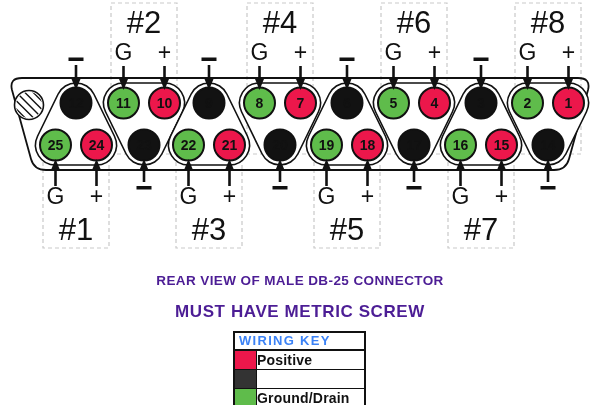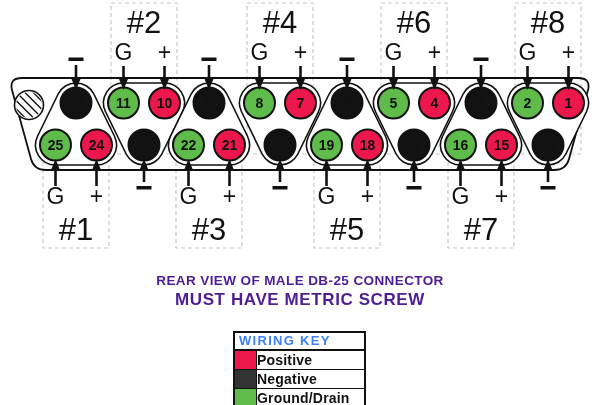--- a/index.html
+++ b/index.html
@@ -1,21 +1,21 @@
 <!DOCTYPE html>
 <html><head>
 <meta charset="utf-8">
 <style>
   html,body{margin:0;padding:0;background:#fff;}
   .page{position:relative;width:600px;height:405px;background:#fff;overflow:hidden;
         font-family:"Liberation Sans",sans-serif;}
   svg text{font-family:"Liberation Sans",sans-serif;fill:#111;}
   .title-block{position:absolute;top:273px;left:0;width:600px;text-align:center;color:#4c1d95;}
   .title-line1{font-size:13.5px;font-weight:bold;letter-spacing:.4px;line-height:15px;}
-  .title-line2{font-size:17px;font-weight:bold;letter-spacing:.6px;line-height:19px;margin-top:2px;}
+  .title-line2{font-size:17px;font-weight:bold;letter-spacing:.6px;line-height:19px;margin-top:14px;}
   .key-table{position:absolute;left:233px;top:331px;width:133px;border:2px solid #111;
              box-sizing:border-box;background:#fff;}
   .key-header{font-size:13px;font-weight:bold;letter-spacing:1.3px;color:#3b82f6;
               padding:1px 0 1px 4px;border-bottom:2px solid #111;height:14px;line-height:14px;}
   .key-row{display:flex;height:18px;border-bottom:1.5px solid #111;}
   .key-row:last-child{border-bottom:none;}
   .key-swatch{width:21px;border-right:1.5px solid #111;flex:none;}
   .key-label{font-size:14px;font-weight:bold;color:#111;line-height:18px;
              letter-spacing:.2px;white-space:nowrap;}
 </style>
@@ -311,21 +311,20 @@
 
   <div class="key-table">
     <div class="key-header">WIRING KEY</div>
     <div id="key-rows">
         <div class="key-row">
           <div class="key-swatch" style="background: rgb(236, 23, 75);"></div>
           <div class="key-label">Positive</div>
         </div>
         <div class="key-row">
           <div class="key-swatch" style="background: rgb(51, 51, 51);"></div>
-          <div class="key-label">Negative</div>
         </div>
         <div class="key-row">
           <div class="key-swatch" style="background: rgb(95, 188, 75);"></div>
           <div class="key-label">Ground/Drain</div>
         </div>
       </div>
   </div>
 
 </div>
 

